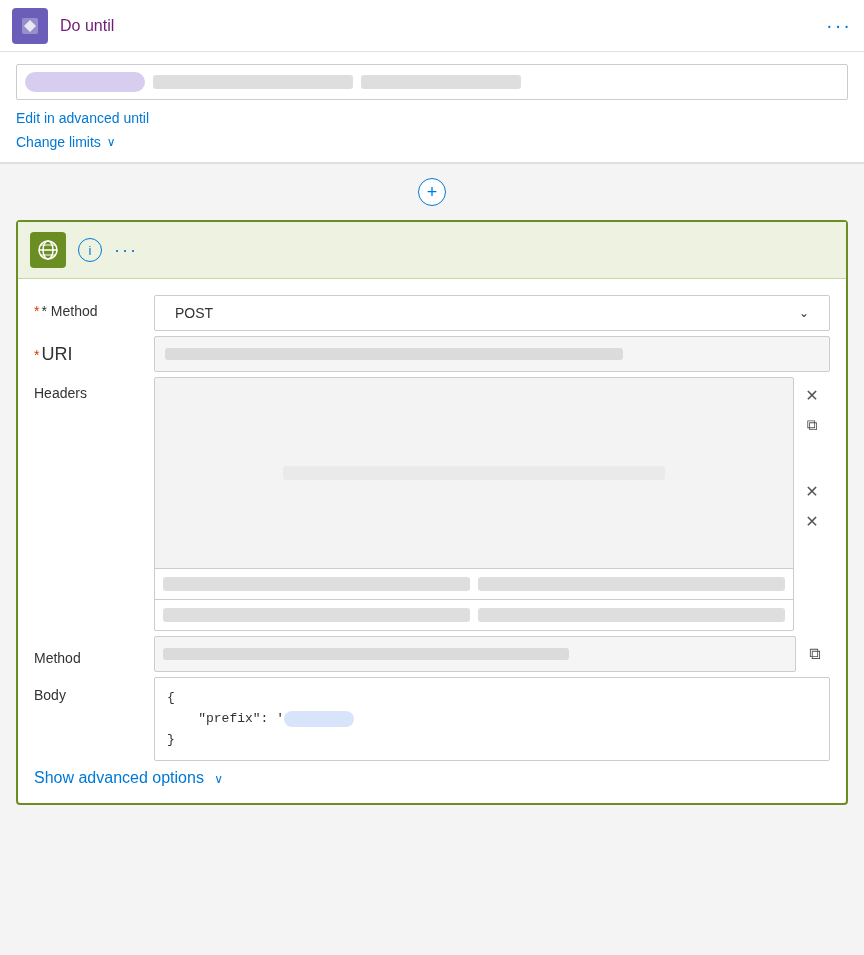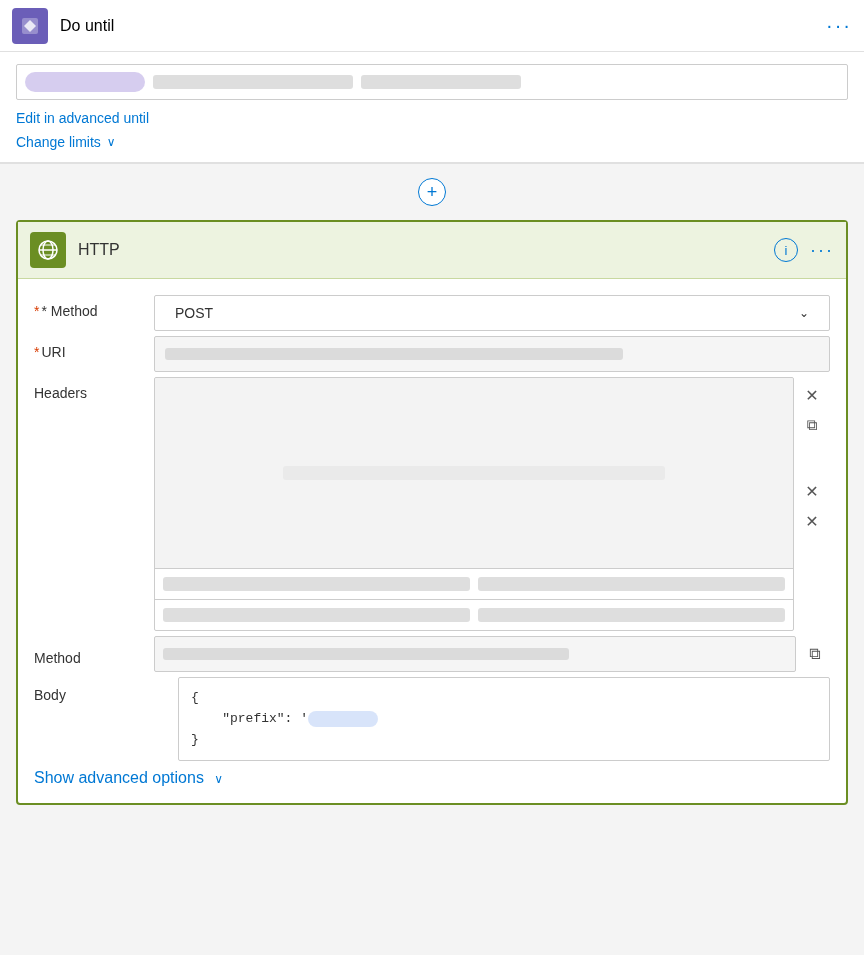--- a/index.html
+++ b/index.html
@@ -30,21 +30,21 @@
       align-items: center;
       justify-content: center;
       color: white;
       font-size: 18px;
       margin-right: 12px;
       flex-shrink: 0;
     }
     .do-until-title {
       font-size: 16px;
       font-weight: 400;
-      color: #000000;
+      color: #701a75;
       flex: 1;
     }
     .do-until-more {
       color: #0078d4;
       font-size: 20px;
       cursor: pointer;
       letter-spacing: 2px;
     }
 
     
@@ -342,21 +342,20 @@
   <div class="http-card-header">
     <div class="http-icon">
       <svg width="22" height="22" viewBox="0 0 22 22" fill="none">
         <circle cx="11" cy="11" r="9" stroke="white" stroke-width="1.5" fill="none"></circle>
         <ellipse cx="11" cy="11" rx="5" ry="9" stroke="white" stroke-width="1.5" fill="none"></ellipse>
         <line x1="2" y1="11" x2="20" y2="11" stroke="white" stroke-width="1.5"></line>
         <line x1="4" y1="6" x2="18" y2="6" stroke="white" stroke-width="1"></line>
         <line x1="4" y1="16" x2="18" y2="16" stroke="white" stroke-width="1"></line>
       </svg>
     </div>
-    <span class="http-title">HTTP</span>
     <div class="http-header-actions">
       <div class="info-btn">i</div>
       <div class="more-btn">···</div>
     </div>
   </div>
 
   <div class="http-card-body">
 
     <div class="form-row">
       <div class="form-label">
@@ -365,21 +364,21 @@
       <div class="form-control">
         <div class="select-field">
           <span class="value">POST</span>
           <span class="select-chevron">⌄</span>
         </div>
       </div>
     </div>
 
     <div class="form-row">
       <div class="form-label">
-        <span class="required-star">*</span><span style="font-size:14px;">URI</span>
+        <span class="required-star">*</span><span style="font-size:18px;">URI</span>
       </div>
       <div class="form-control">
         <div class="text-field" style="display:flex;align-items:center;">
           <div style="width:70%; height:12px; background:#d0d0d0; border-radius:3px; opacity:0.7;"></div>
         </div>
       </div>
     </div>
 
     <div class="form-row" style="align-items:flex-start;">
       <div class="form-label" style="padding-top:8px;">Headers</div>
@@ -415,21 +414,21 @@
     <div class="form-row" style="align-items:center;">
       <div class="form-label">Method</div>
       <div class="form-control" style="display:flex; align-items:center;">
         <div style="flex:1; height:36px; border:1px solid #ccc; border-radius:2px; background:#f5f5f5; display:flex; align-items:center; padding: 0 8px;">
           <div style="width:65%; height:12px; background:#d0d0d0; border-radius:3px; opacity:0.7;"></div>
         </div>
         <div class="copy-btn">⧉</div>
       </div>
     </div>
 
-    <div class="form-row" style="align-items:flex-start;gap:24px;">
+    <div class="form-row" style="align-items:flex-start;">
       <div class="form-label" style="padding-top:10px;">Body</div>
       <div class="form-control">
         <div class="body-textarea">
           <div>{</div>
           <div style="display:flex; align-items:center;">
             <span>&nbsp;&nbsp;&nbsp;&nbsp;"prefix": '</span>
             <div class="body-prefix-blurred"></div>
           </div>
           <div>}</div>
         </div>

